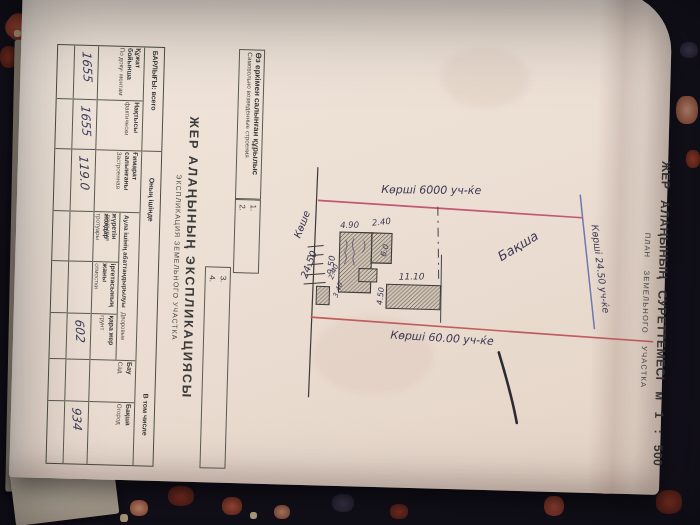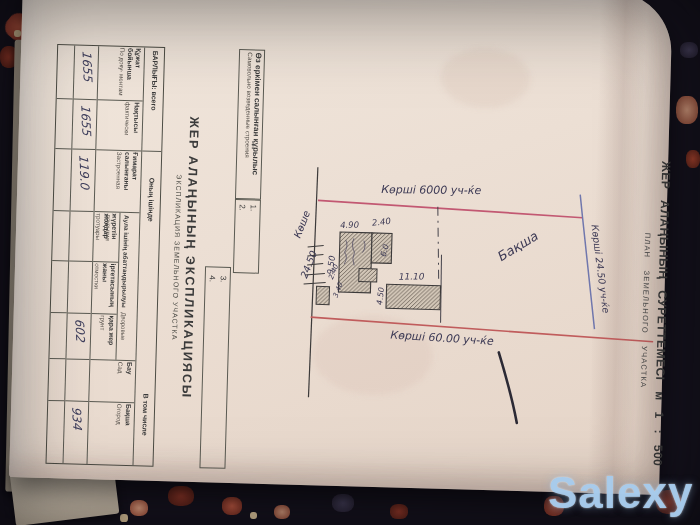--- a/index.html
+++ b/index.html
@@ -286,14 +286,13 @@
       <text class="ink" font-size="8.5" transform="translate(92,95) rotate(-8)">2.40</text>
       <text class="ink" font-size="8.5" transform="translate(54,145) rotate(-85)">9.50</text>
       <text class="ink" font-size="8" transform="translate(106,126) rotate(-75)">6.0</text>
       <text class="ink" font-size="9" transform="translate(120,148) rotate(-2)">11.10</text>
       <text class="ink" font-size="8" transform="translate(104,174) rotate(-85)">4.50</text>
       <text class="ink" font-size="7" transform="translate(54,150) rotate(-70)">2.40</text>
       <text class="ink" font-size="7" transform="translate(59,168) rotate(-70)">3.40</text>
     </svg>
   </div>
 
-  <div class="watermark">Salexy</div>
 </div>
 
 </body></html>

